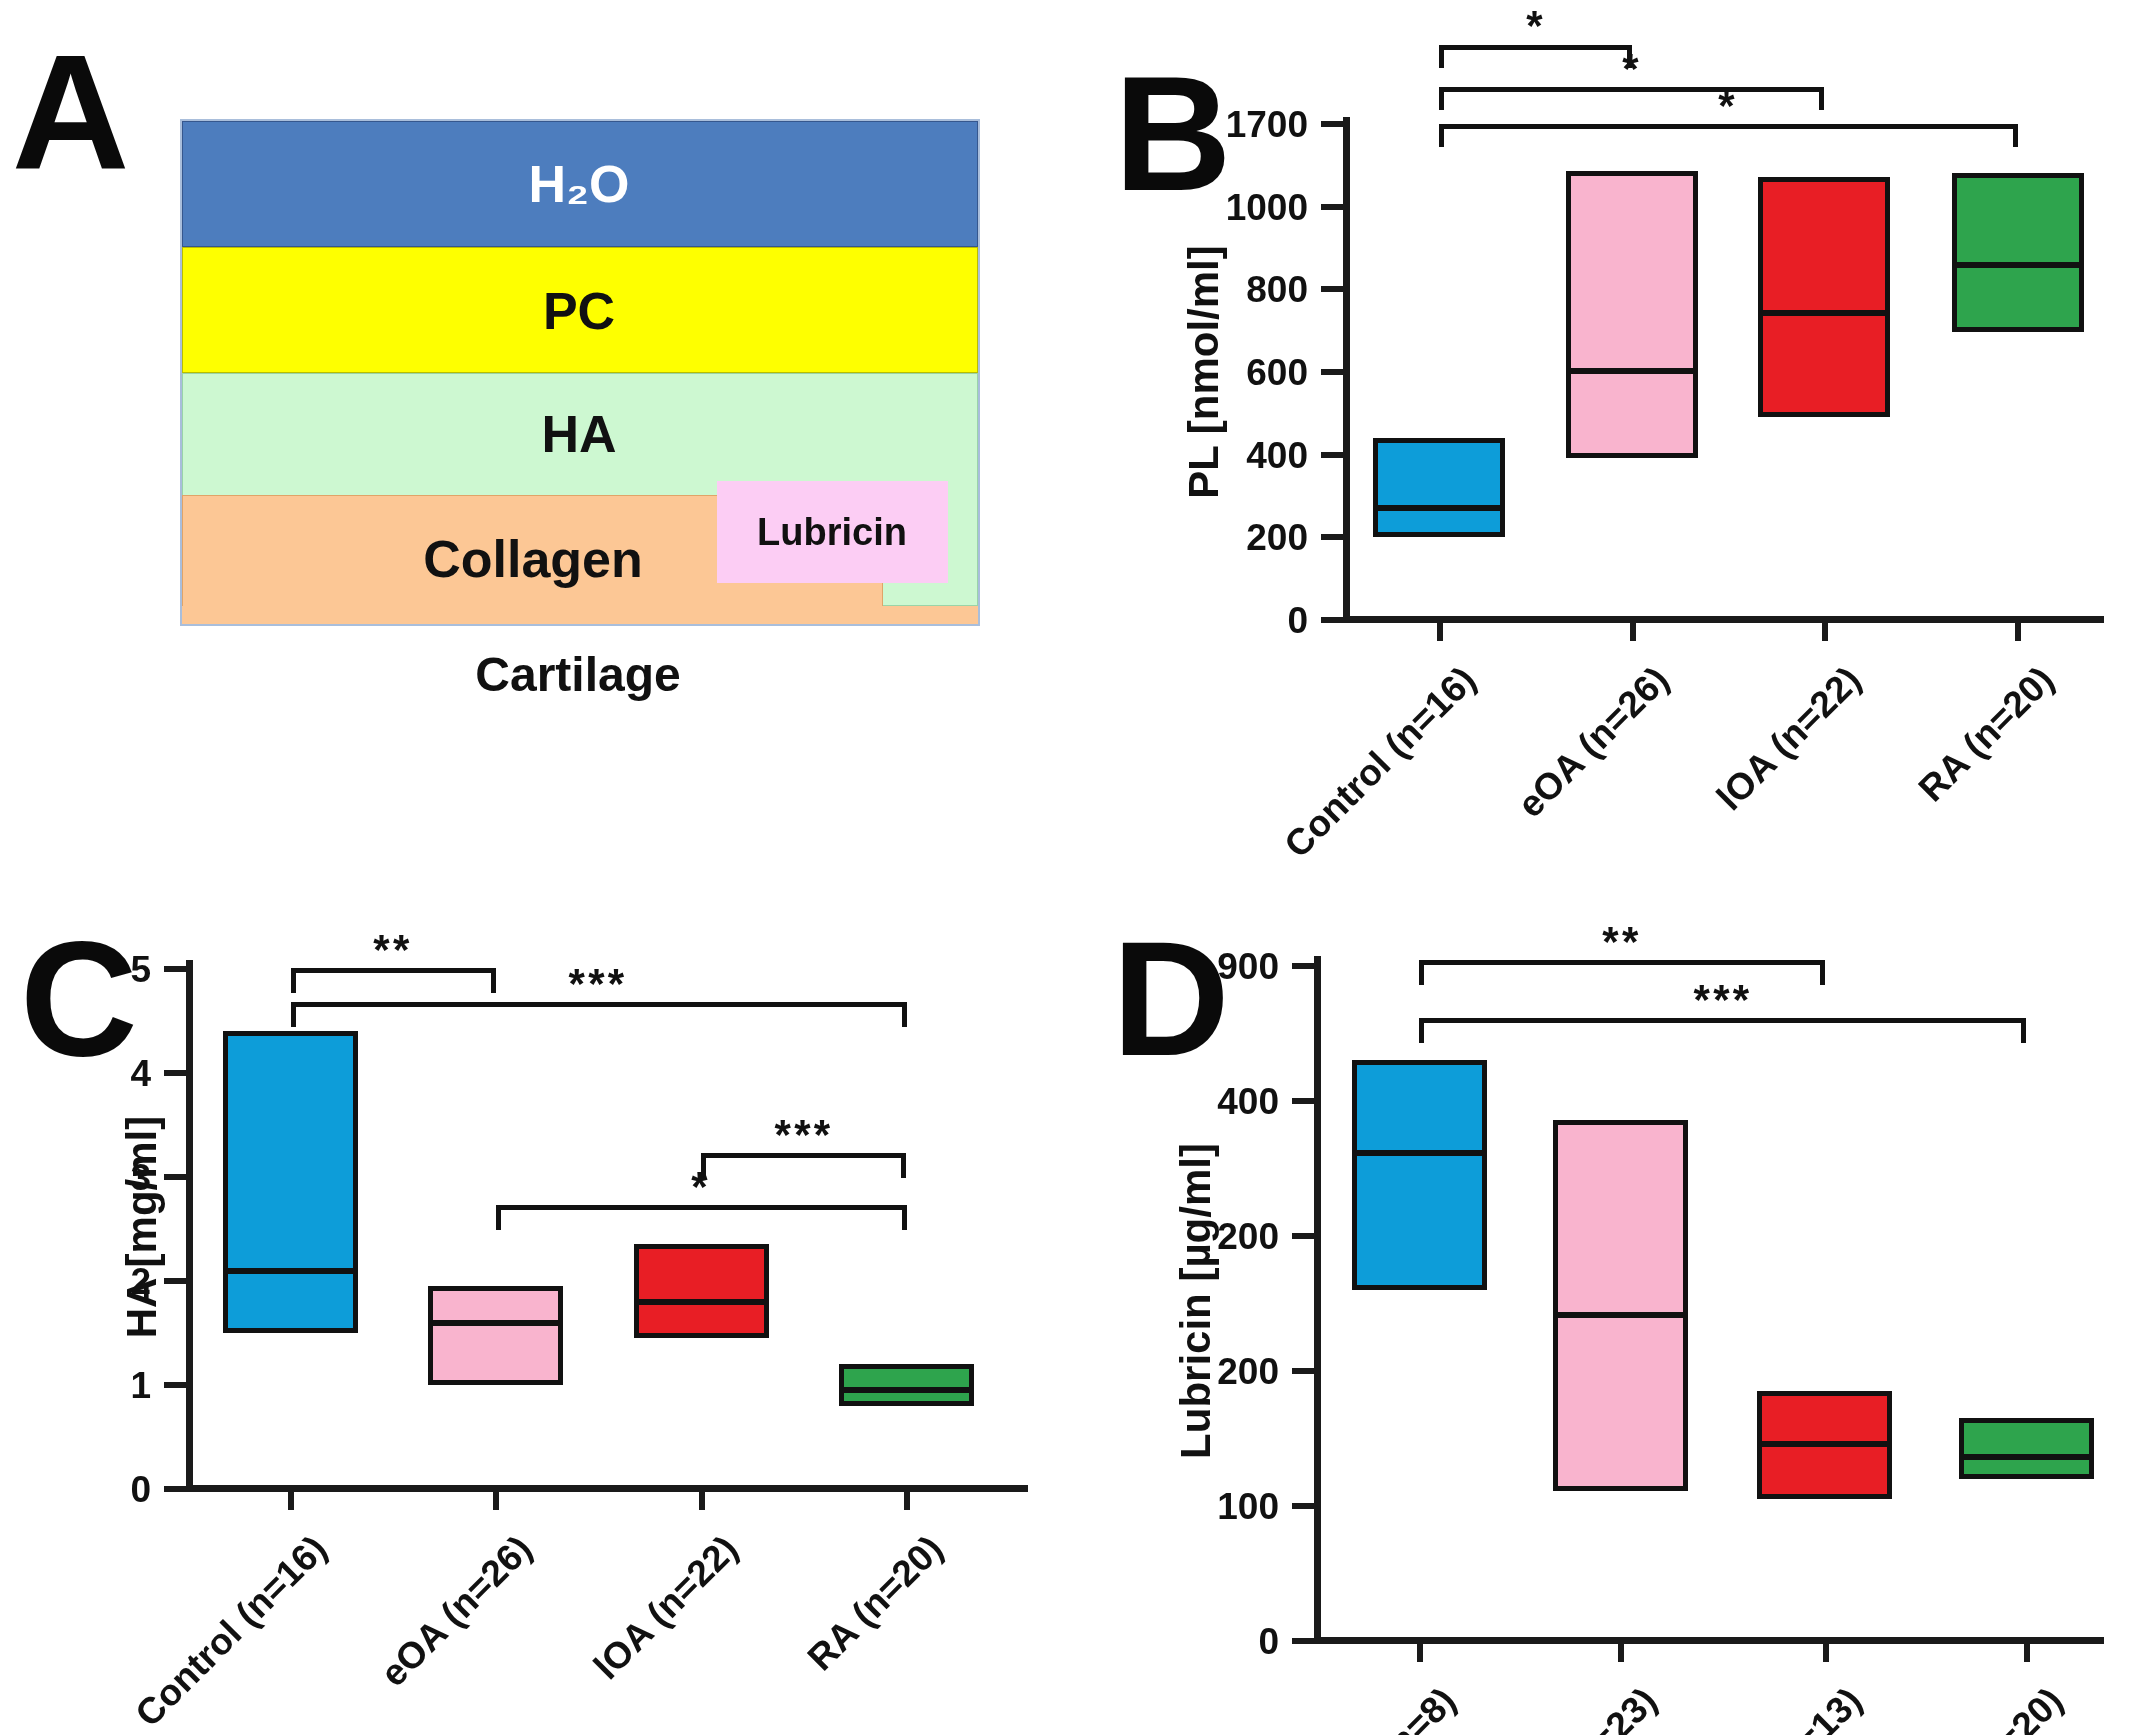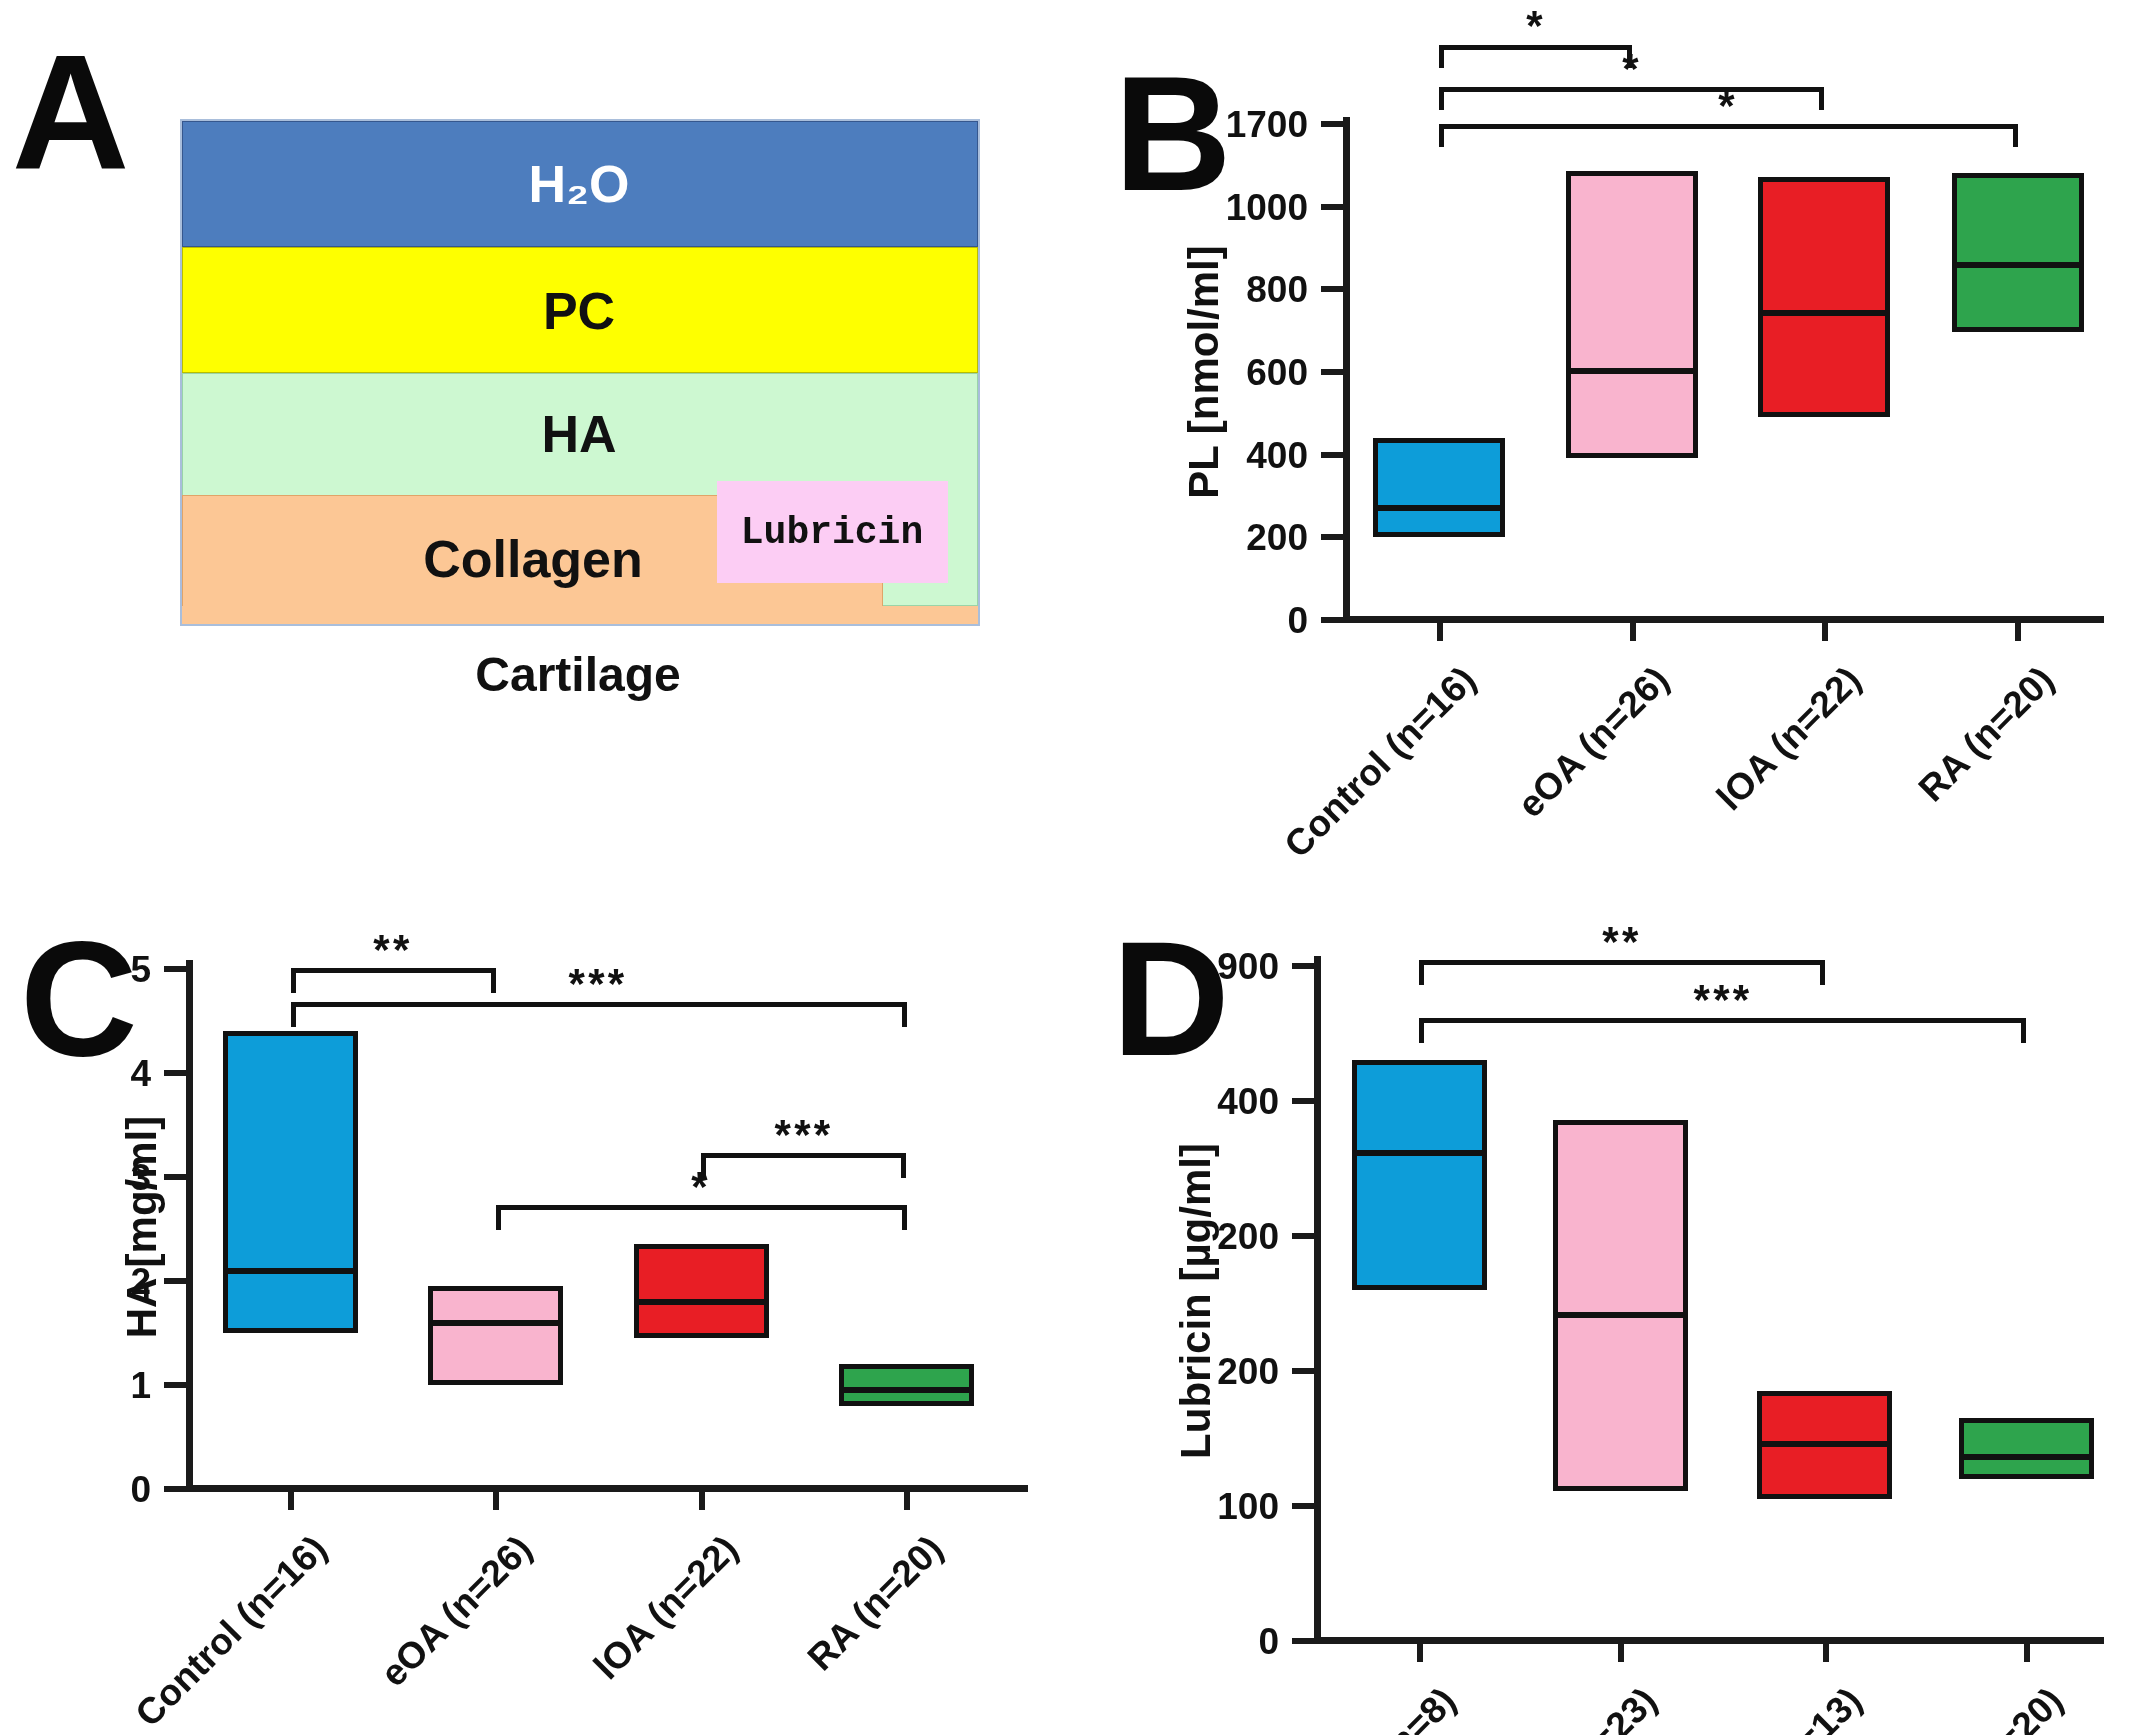--- a/index.html
+++ b/index.html
@@ -51,21 +51,21 @@
     <div class="a-layer" id="layerA1" style="left: 0px; top: 126px; width: 796px; height: 126px; border: 1.7px solid rgb(185, 189, 0); background: rgb(254, 255, 0);"></div>
     <div class="a-layer" id="layerA2" style="left: 0px; top: 252px; width: 796px; height: 233px; border: 1.7px solid rgb(154, 212, 168); background: rgb(205, 248, 209);"></div>
     <div class="a-layer" id="layerA3" style="left: 0px; top: 374px; width: 701px; height: 129px; border: 1.7px solid rgb(224, 164, 104); background: rgb(252, 199, 149);"></div>
     <div class="a-layer" id="layerA3b" style="left: 0px; top: 485px; width: 796px; height: 17.5px; background: rgb(252, 199, 149);"></div>
     <div class="a-layer" id="overlayA" style="left: 535px; top: 360px; width: 231px; height: 102px; background: rgb(252, 205, 244);"></div>
 
     <div class="a-label" id="lblA0" style="left: 397px; top: 63px; color: rgb(255, 255, 255);">H₂O</div>
     <div class="a-label" id="lblA1" style="left: 397px; top: 190px; color: rgb(17, 17, 17);">PC</div>
     <div class="a-label" id="lblA2" style="left: 397px; top: 313px; color: rgb(17, 17, 17);">HA</div>
     <div class="a-label" id="lblA3" style="left: 351px; top: 438px; color: rgb(17, 17, 17);">Collagen</div>
-    <div class="a-label" id="lblAov" style="left: 650px; top: 411px; font-size: 38px; color: rgb(17, 17, 17); font-family: Liberation Mono, monospace;">Lubricin</div>
+    <div class="a-label" id="lblAov" style="left: 650px; top: 411px; font-size: 38px; color: rgb(17, 17, 17);">Lubricin</div>
   </div>
 
   <div class="a-title" style="left:578px;top:647px;">Cartilage</div>
 
   <div class="panel-letter" style="left:1114px;top:52px;">B</div>
   <div class="panel-letter" style="left:20px;top:917px;">C</div>
   <div class="panel-letter" style="left:1112px;top:917px;">D</div>
 
   <div id="chartB" class="abs" style="left:0;top:0;width:2150px;height:1736px;">
       <div class="axis" style="left: 1343px; top: 117px; width: 6.7px; height: 506px;"></div>

